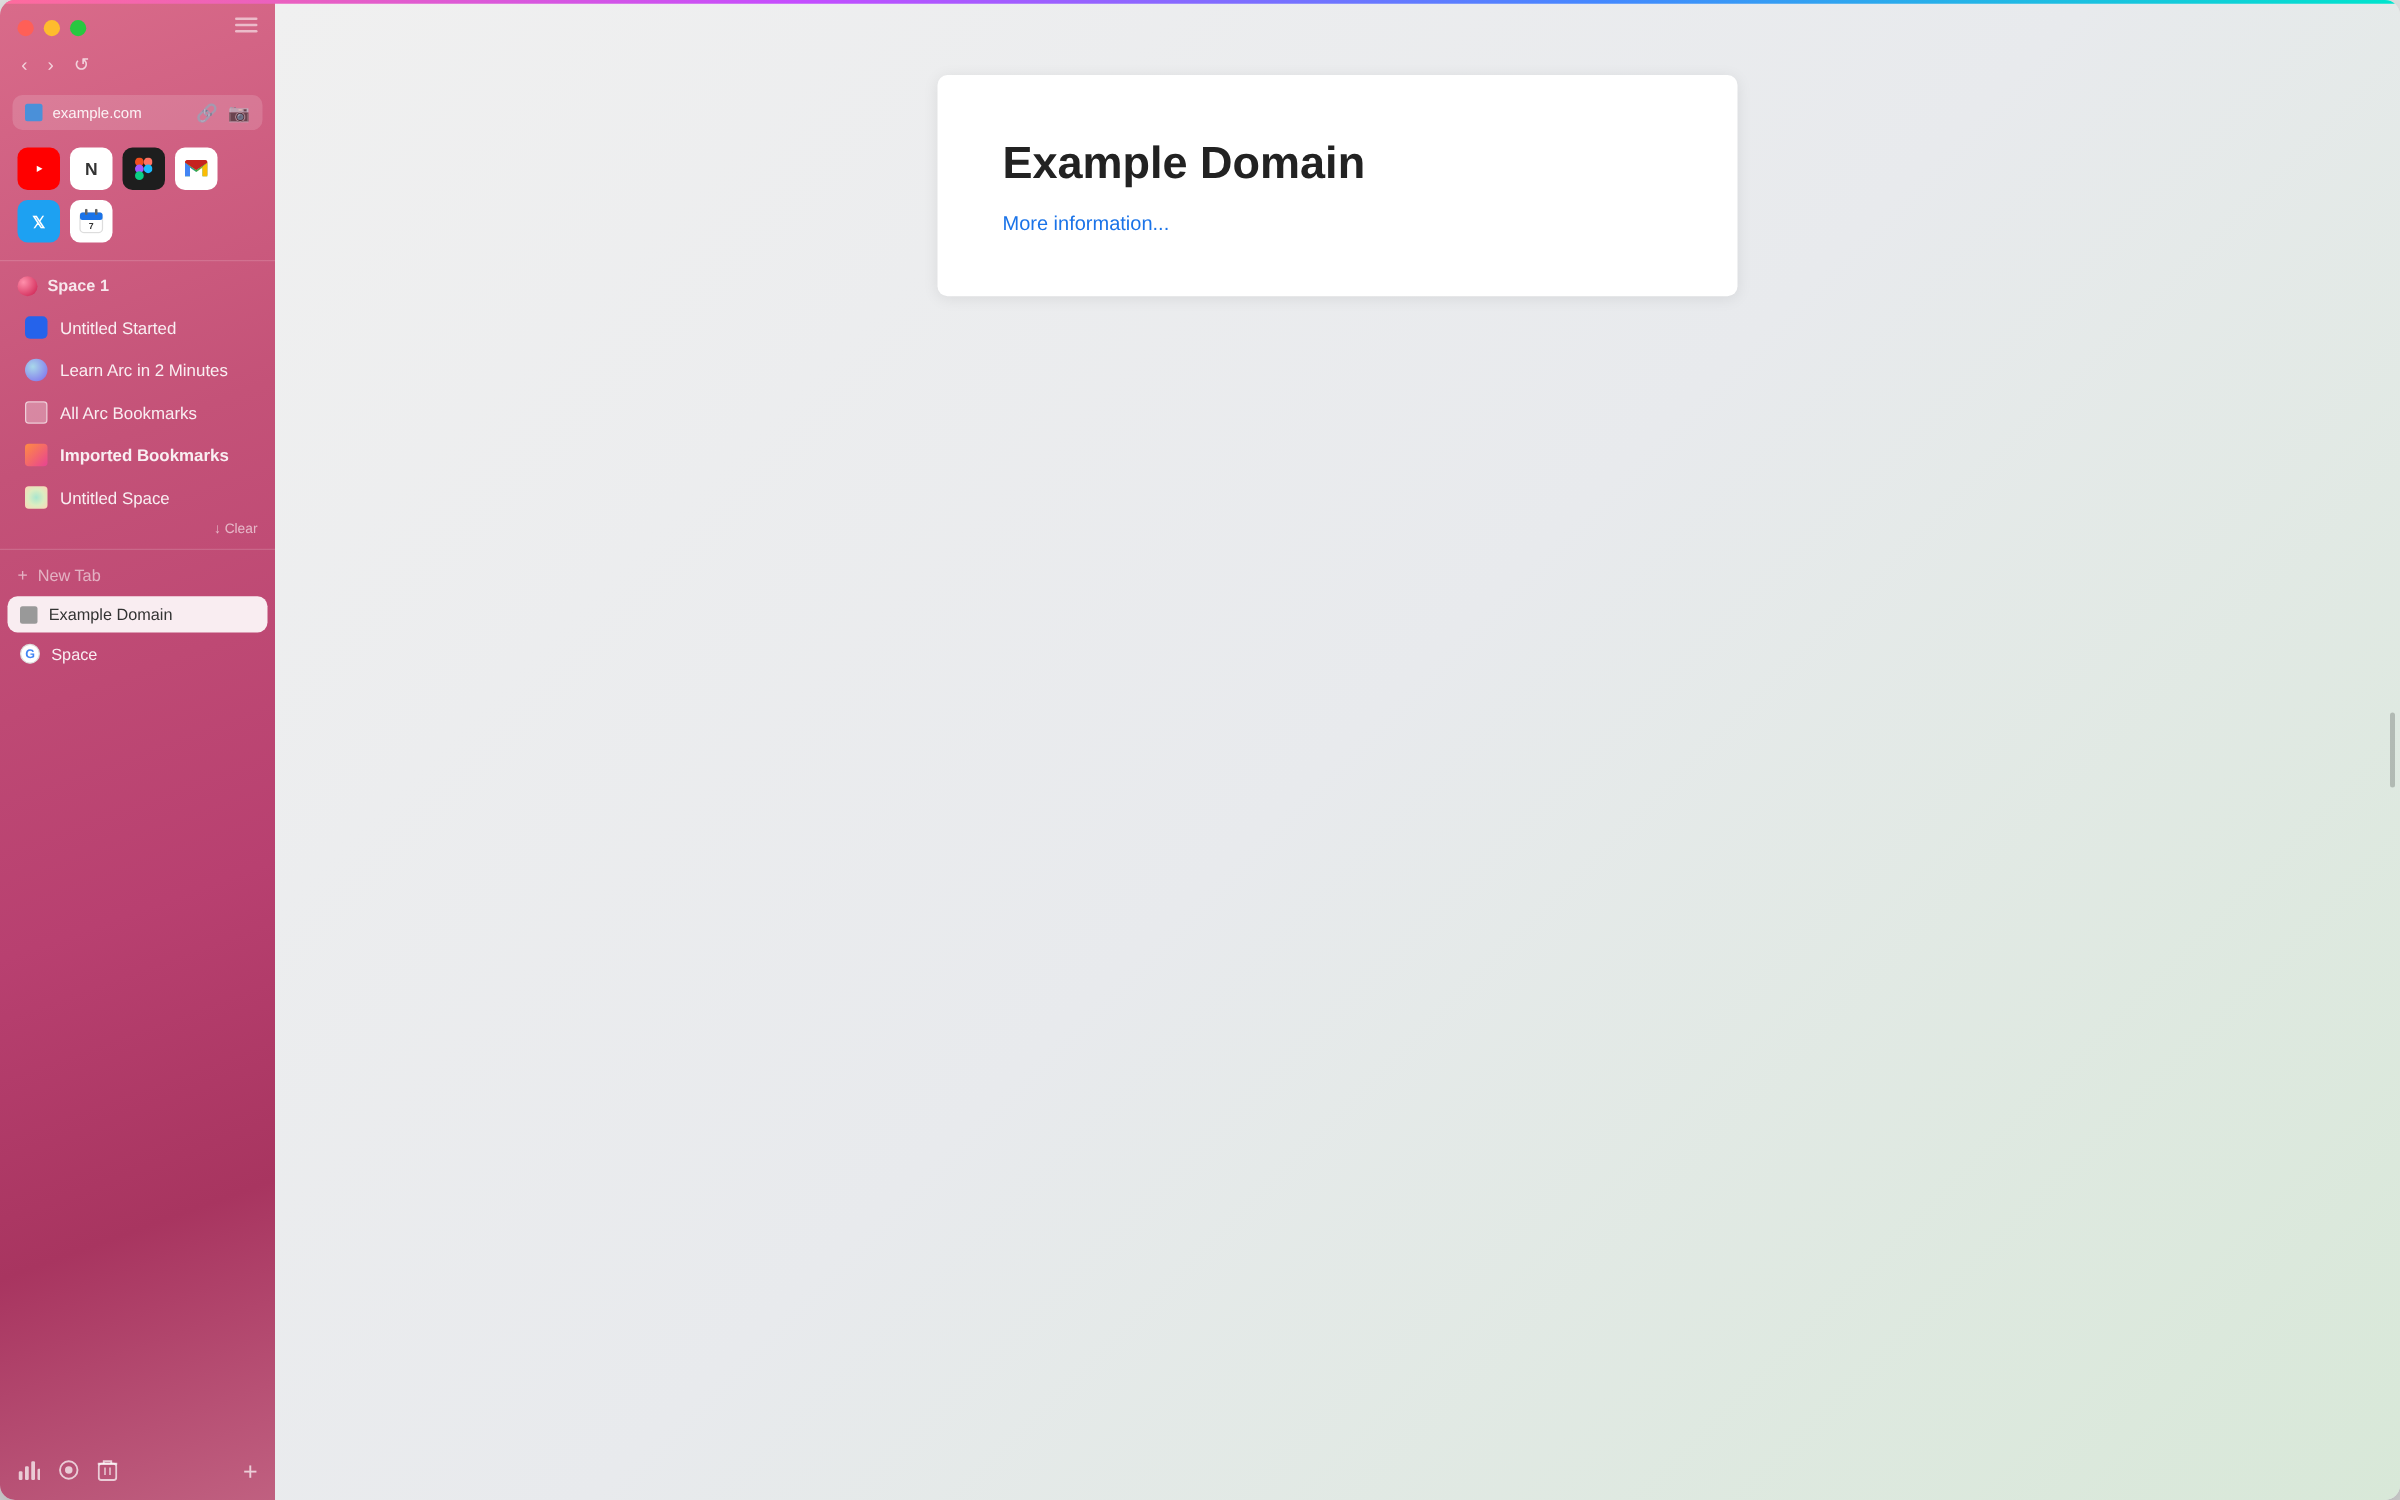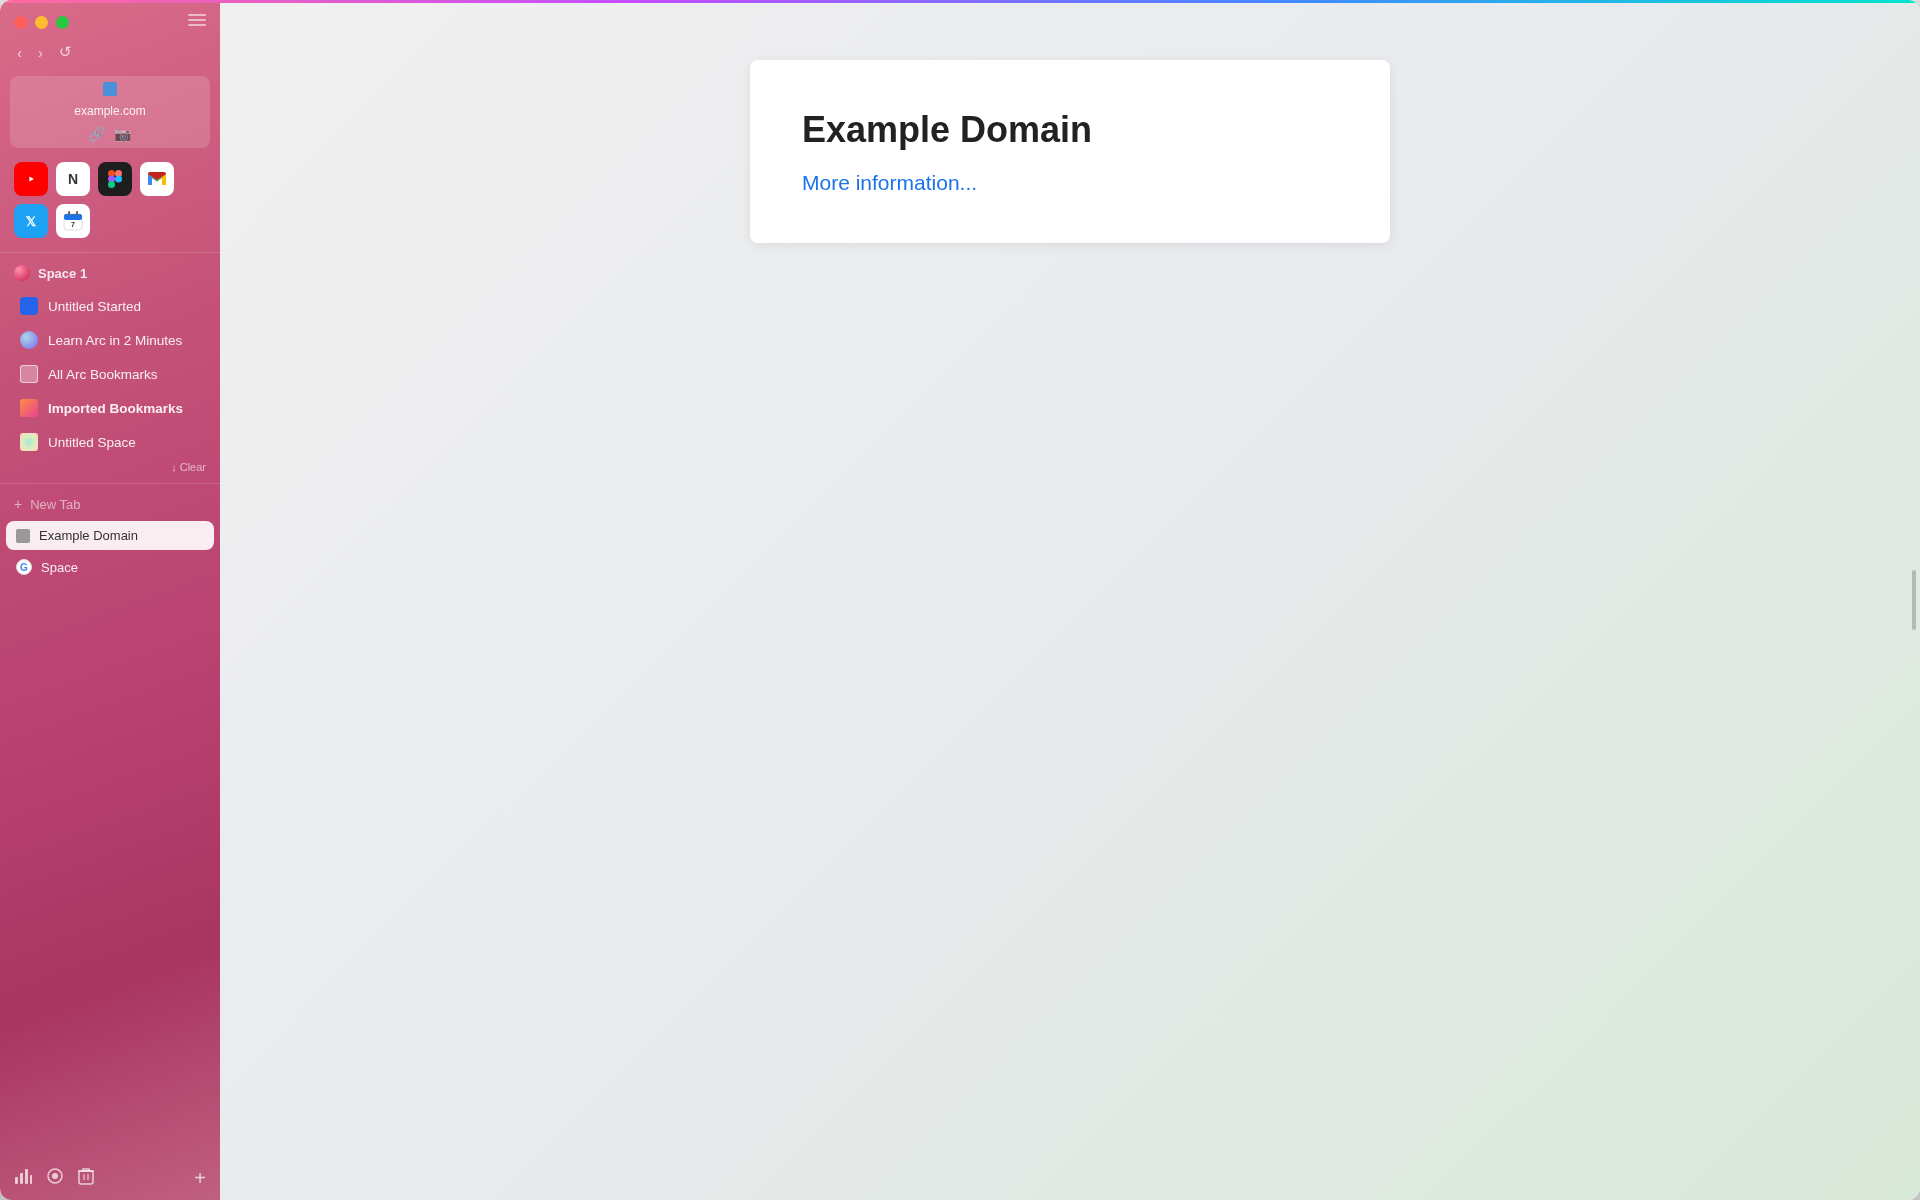--- a/index.html
+++ b/index.html
@@ -72,21 +72,20 @@
 
     
     .address-bar {
       display: flex;
       align-items: center;
       margin: 4px 10px 10px 10px;
       background: rgba(255,255,255,0.15);
       border-radius: 8px;
       padding: 6px 10px;
       gap: 8px;
-      flex-direction: column;
     }
 
     .address-favicon {
       width: 14px;
       height: 14px;
       border-radius: 2px;
       background: #4a90d9;
       flex-shrink: 0;
     }
 
@@ -165,21 +164,21 @@
     
     .sidebar-divider {
       height: 1px;
       background: rgba(255,255,255,0.15);
       margin: 4px 0;
     }
 
     
     .space-header {
       display: flex;
-      align-items: center;
+      align-items: flex-start;
       padding: 8px 14px;
       gap: 8px;
       cursor: pointer;
     }
 
     .space-icon {
       width: 16px;
       height: 16px;
       border-radius: 50%;
       background: radial-gradient(circle at 30% 30%, #ff8fab, #c9184a);
@@ -357,21 +356,21 @@
     .card-body {
       font-size: 16px;
       color: #444;
       line-height: 1.6;
       margin-bottom: 20px;
     }
 
     .card-link {
       color: #1a73e8;
       text-decoration: none;
-      font-size: 21px;
+      font-size: 16px;
       cursor: pointer;
       margin-top: 40px;
     }
 
     
     .window-top-border {
       position: absolute;
       top: 0;
       left: 0;
       right: 0;

